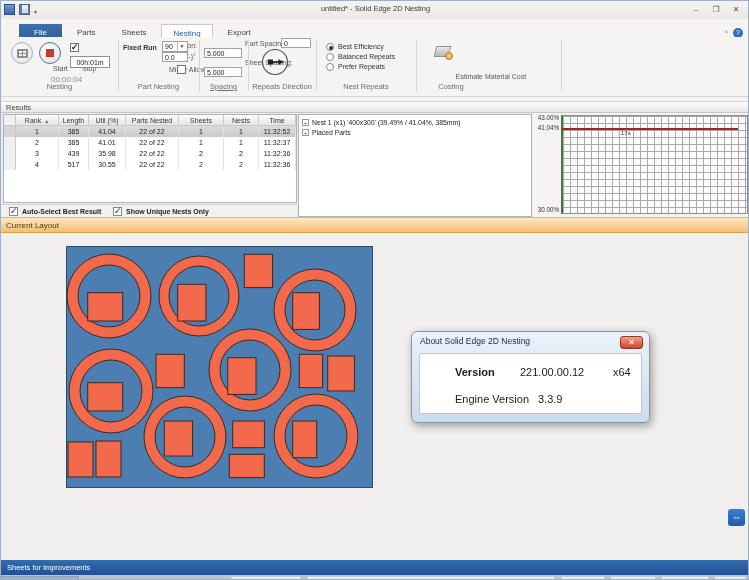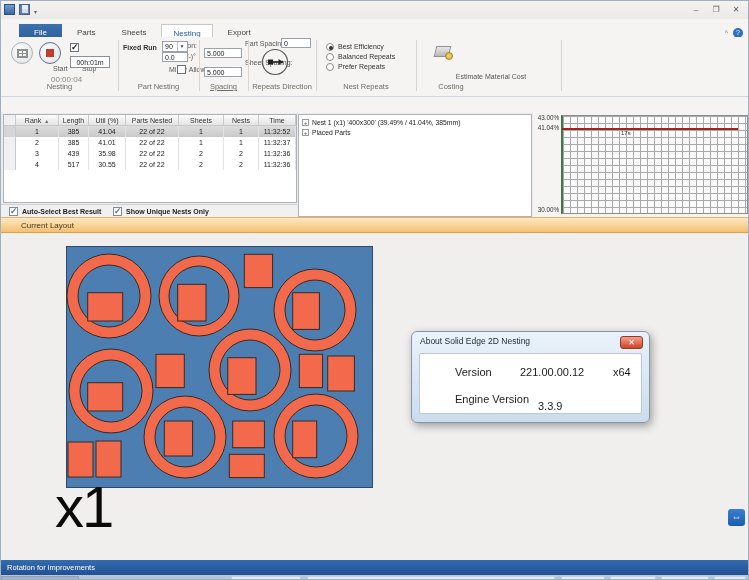--- a/index.html
+++ b/index.html
@@ -71,21 +71,21 @@
   .tree-label { font-size:6.8px; color:#222; white-space:nowrap; }
 
   
   #chart-panel { position:absolute; left:532px; top:0px; width:217px; height:104px; background:#f5f4f2; }
   .ytick { position:absolute; left:0; width:26px; text-align:right; font-size:6.3px; color:#333; }
   #chart-grid { position:absolute; left:28px; top:2px; right:2px; bottom:3px; background-color:#fbfbfb; background-image:linear-gradient(to right,#a9a9a9 1px,transparent 1px),linear-gradient(to bottom,#a9a9a9 1px,transparent 1px); background-size:7px 7px; border:1px solid #8c8c8c; border-left:2px solid #3f7b3f; }
   #chart-line { position:absolute; left:29px; top:15px; width:176px; height:2px; }
   #chart-annotation { position:absolute; left:88px; top:17px; font-size:6px; color:#333; }
 
   
-  #layout-bar { position:absolute; left:0; top:216px; width:749px; height:16px; background:linear-gradient(#fce8c2,#f5bf72); border-top:1px solid #e8b464; border-bottom:1px solid #dfa24c; font-size:8px; color:#4a3a1a; line-height:15px; padding-left:20px; }
+  #layout-bar { position:absolute; left:0; top:216px; width:749px; height:16px; background:linear-gradient(#fce8c2,#f5bf72); border-top:1px solid #e8b464; border-bottom:1px solid #dfa24c; font-size:8px; color:#4a3a1a; line-height:15px; padding-left:5px; }
   #main-area { position:absolute; left:0; top:232px; width:749px; height:327px; background:#f0efed; }
   #nest-sheet { position:absolute; left:65px; top:13px; width:307px; height:242px; }
   #qty-label { position:absolute; left:54px; top:245px; font-size:58px; font-weight:500; color:#0a0a0a; line-height:1; letter-spacing:-2px; }
 
   
   #about-dialog { position:absolute; left:410px; top:98px; width:239px; height:92px; border:1px solid #7f96ad; border-radius:6px; background:linear-gradient(#eaf2fa,#ccdcec); box-shadow:2px 3px 9px rgba(0,0,0,0.35); }
   #about-title { position:absolute; left:8px; top:4px; font-size:8.5px; color:#1b2a3a; }
   #about-close { position:absolute; top:4px; right:6px; width:23px; height:13px; background:linear-gradient(#f0a08c,#cf4326); border:1px solid #933a26; border-radius:3px; color:#fff; font-size:8px; text-align:center; line-height:12px; }
   #about-body { position:absolute; left:7px; right:7px; top:21px; bottom:8px; background:#fff; border:1px solid #b9c8d6; border-radius:2px; }
   .dlg-text { position:absolute; font-size:11px; color:#1c1c1c; }
@@ -98,20 +98,21 @@
 </style>
 </head>
 <body>
 
 <div id="app">
 
   <div id="titlebar">
     <div class="app-icon"></div>
     <div class="save-icon"></div>
     <div class="qat-arrow">▾</div>
+    <div id="window-title">untitled* - Solid Edge 2D Nesting</div>
     <div class="win-btn" id="btn-min">–</div>
     <div class="win-btn" id="btn-restore">❐</div>
     <div class="win-btn" id="btn-close">✕</div>
   </div>
 
   <div id="tabrow">
     <div class="tabs">
         <div class="tab tab-file">File</div>
         <div class="tab">Parts</div>
         <div class="tab">Sheets</div>
@@ -184,20 +185,21 @@
 
     <div id="cost-icon">
         <div class="sheet3d"></div>
         <div class="coin"></div>
       </div>
     <div class="small-label" style="left:415px;top:36px;width:58px;text-align:center;left:414px;width:72px;">Estimate Material Cost</div>
     <div class="group-label" style="left:415px;width:70px;">Costing</div>
     <div class="vdiv" style="left:560px;"></div>
   </div>
 
+  <div id="results-header">Results</div>
   <div id="results-body">
     <div id="table-panel">
       <div id="thead">
           <div class="tcell gutter"></div>
           <div class="tcell c0">Rank<span class="sort-arrow">▲</span></div>
           <div class="tcell c1">Length</div>
           <div class="tcell c2">Util (%)</div>
           <div class="tcell c3">Parts Nested</div>
           <div class="tcell c4">Sheets</div>
           <div class="tcell c5">Nests</div>
@@ -303,38 +305,37 @@
         <rect x="226.7" y="175" width="24" height="36.7" fill="#f26a4b" stroke="#3a2a1e" stroke-width="1"></rect>
         <rect x="178.3" y="8.3" width="28.3" height="33.3" fill="#f26a4b" stroke="#3a2a1e" stroke-width="1"></rect>
         <rect x="90" y="108.3" width="28.3" height="33.3" fill="#f26a4b" stroke="#3a2a1e" stroke-width="1"></rect>
         <rect x="233.3" y="108.3" width="23.3" height="33.3" fill="#f26a4b" stroke="#3a2a1e" stroke-width="1"></rect>
         <rect x="261.7" y="110" width="26.7" height="35" fill="#f26a4b" stroke="#3a2a1e" stroke-width="1"></rect>
         <rect x="2" y="196" width="25" height="35" fill="#f26a4b" stroke="#3a2a1e" stroke-width="1"></rect>
         <rect x="30" y="195" width="25" height="36" fill="#f26a4b" stroke="#3a2a1e" stroke-width="1"></rect>
         <rect x="166.7" y="175" width="31.7" height="26.7" fill="#f26a4b" stroke="#3a2a1e" stroke-width="1"></rect>
         <rect x="163.3" y="208.3" width="35" height="23.3" fill="#f26a4b" stroke="#3a2a1e" stroke-width="1"></rect>
       </svg>
-    <div id="qty-label">x1</div>
 
     <div id="about-dialog">
       <div id="about-title">About Solid Edge 2D Nesting</div>
       <div id="about-close">✕</div>
       <div id="about-body">
-        <div class="dlg-text" style="left:35px;top:12px;">Version</div>
+        <div class="dlg-text" style="left:35px;top:12px;font-weight:bold;">Version</div>
         <div class="dlg-text" style="left:100px;top:12px;">221.00.00.12</div>
         <div class="dlg-text" style="left:193px;top:12px;">x64</div>
         <div class="dlg-text" style="left:35px;top:39px;">Engine Version</div>
-        <div class="dlg-text" style="left:118px;top:46px;">3.3.9</div>
+        <div class="dlg-text" style="left:118px;top:39px;">3.3.9</div>
       </div>
     </div>
 
     <div id="tv-icon">⇔</div>
   </div>
 
-  <div id="statusbar">Rotation for improvements</div>
+  <div id="statusbar">Sheets for improvements</div>
   <div id="taskbar-sliver">
     <div class="tb-item" style="left:0;width:78px;background:#9fb3c8;border-color:#8ca2b8;"></div>
     <div class="tb-item" style="left:230px;width:70px;"></div>
     <div class="tb-item" style="left:306px;width:248px;"></div>
     <div class="tb-item" style="left:560px;width:44px;"></div>
     <div class="tb-item" style="left:609px;width:46px;"></div>
     <div class="tb-item" style="left:660px;width:48px;"></div>
     <div class="tb-item" style="left:713px;width:32px;"></div>
   </div>
 </div>

